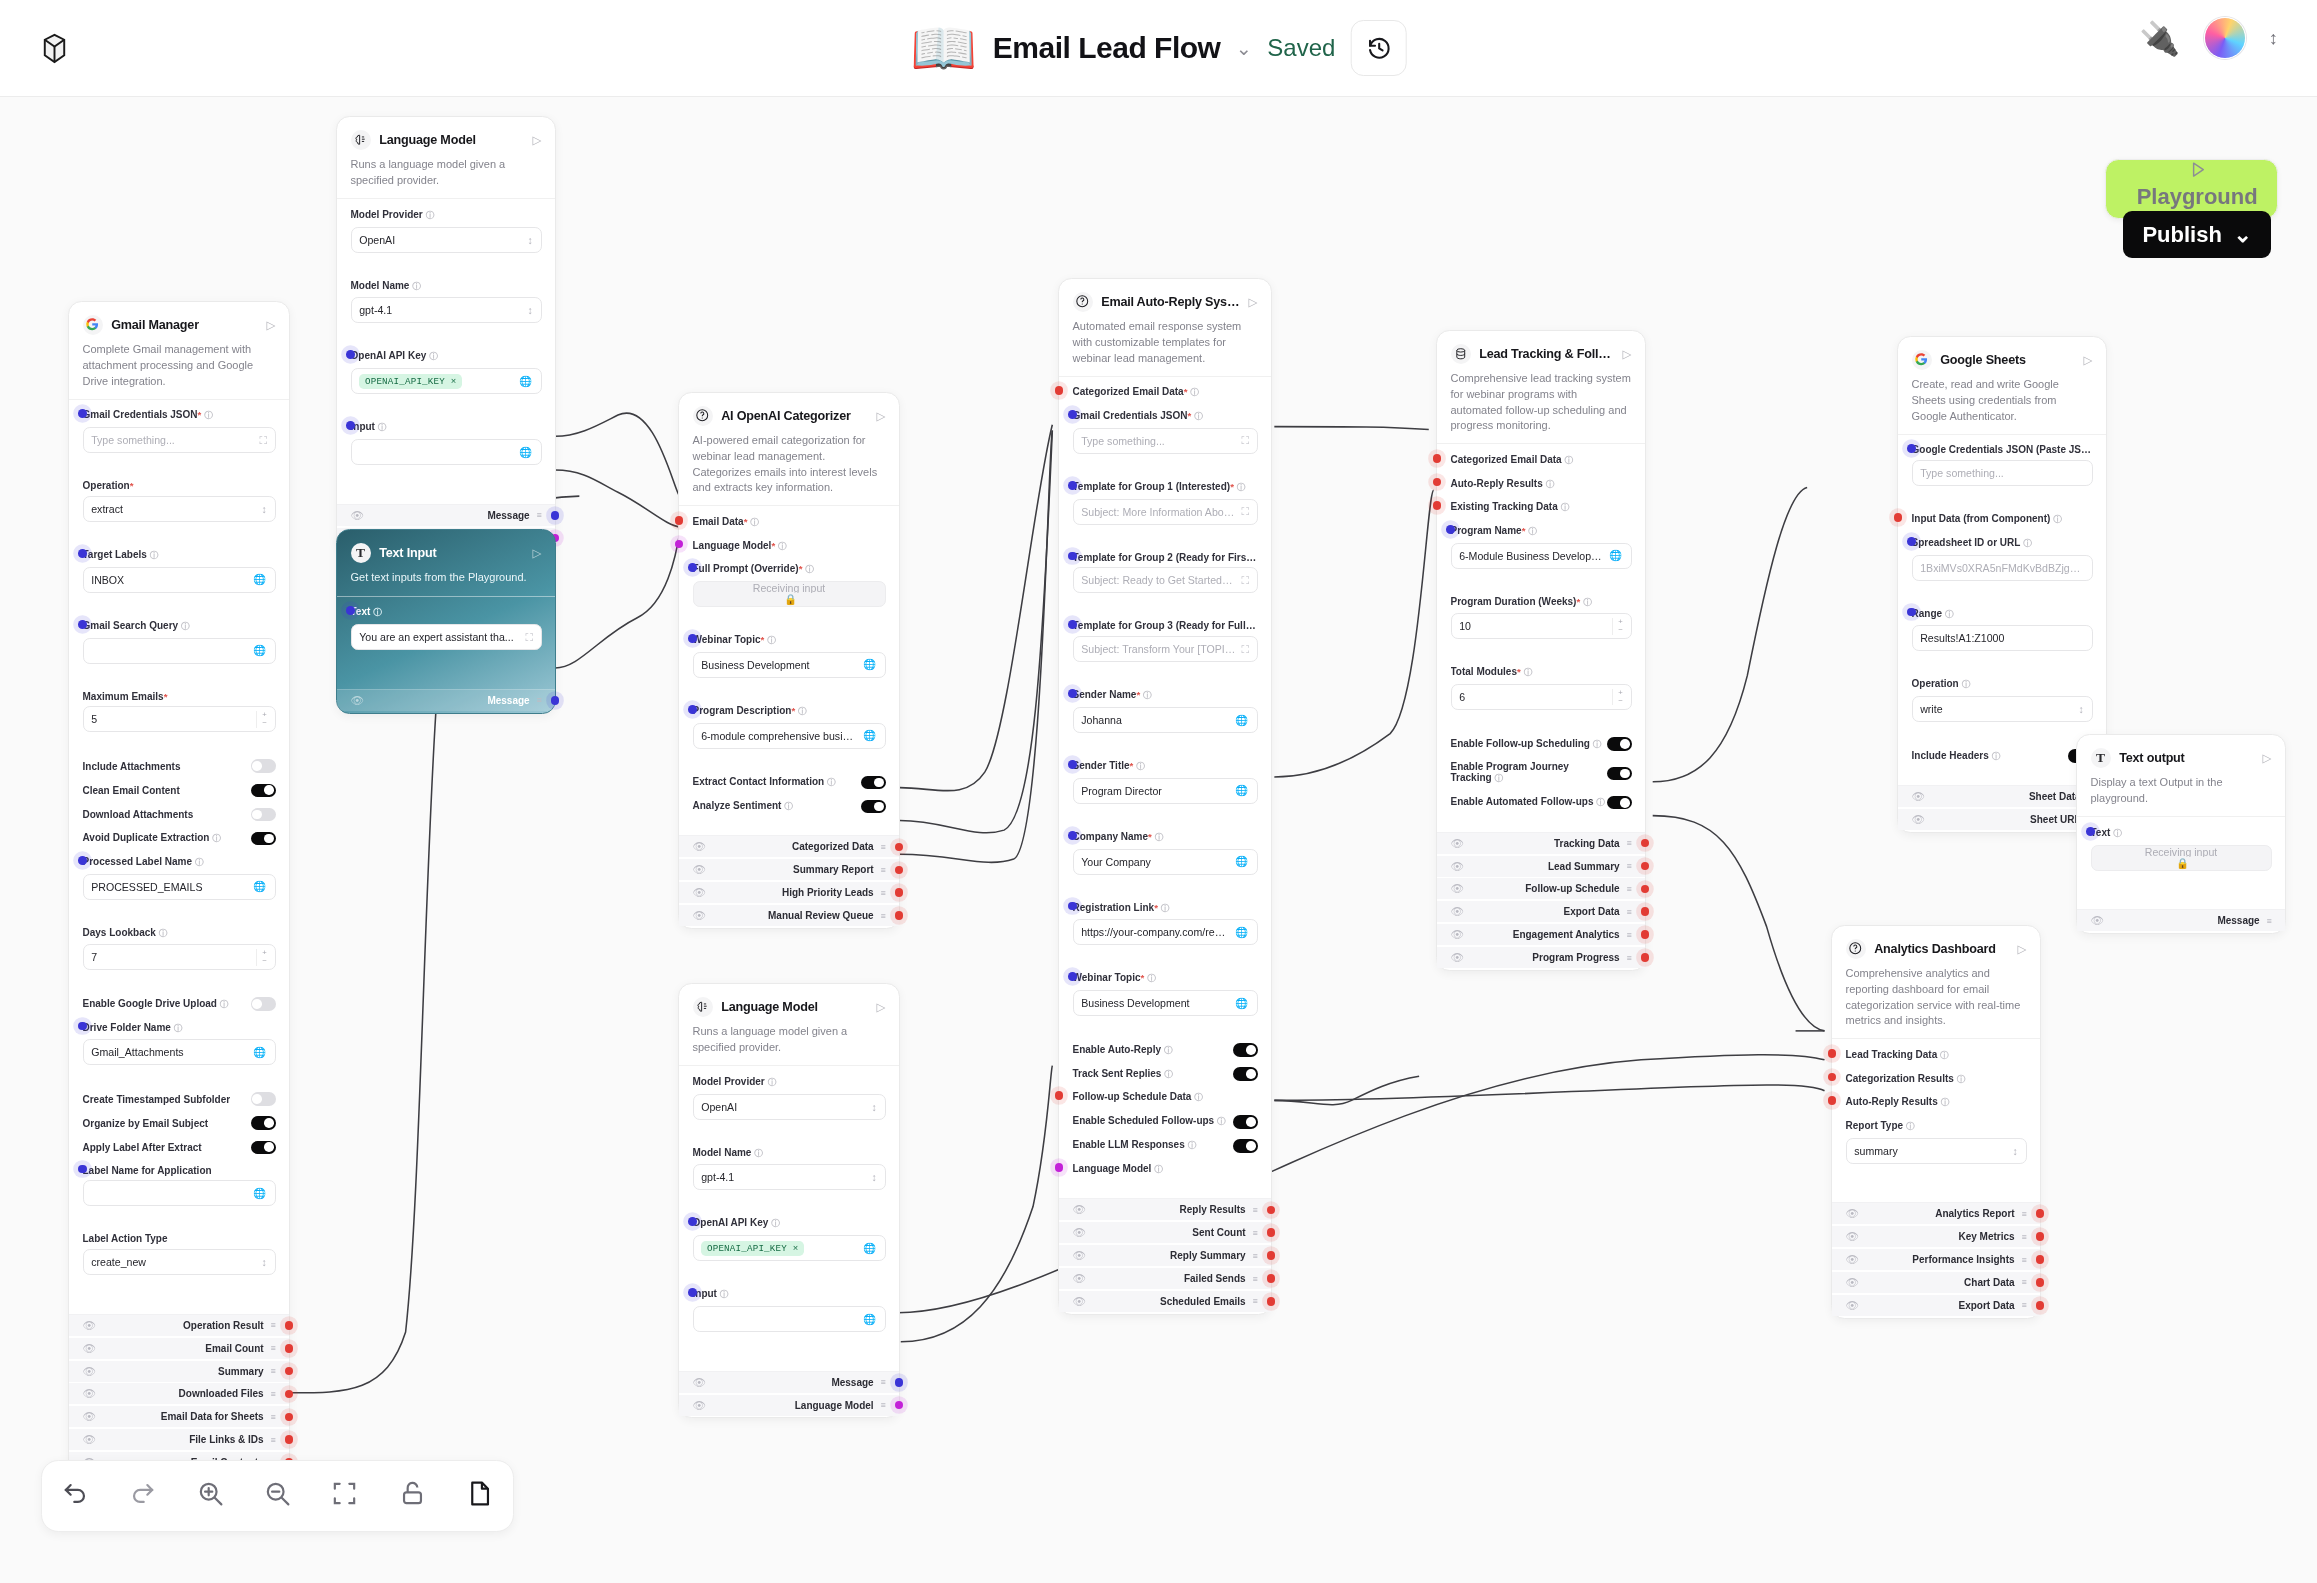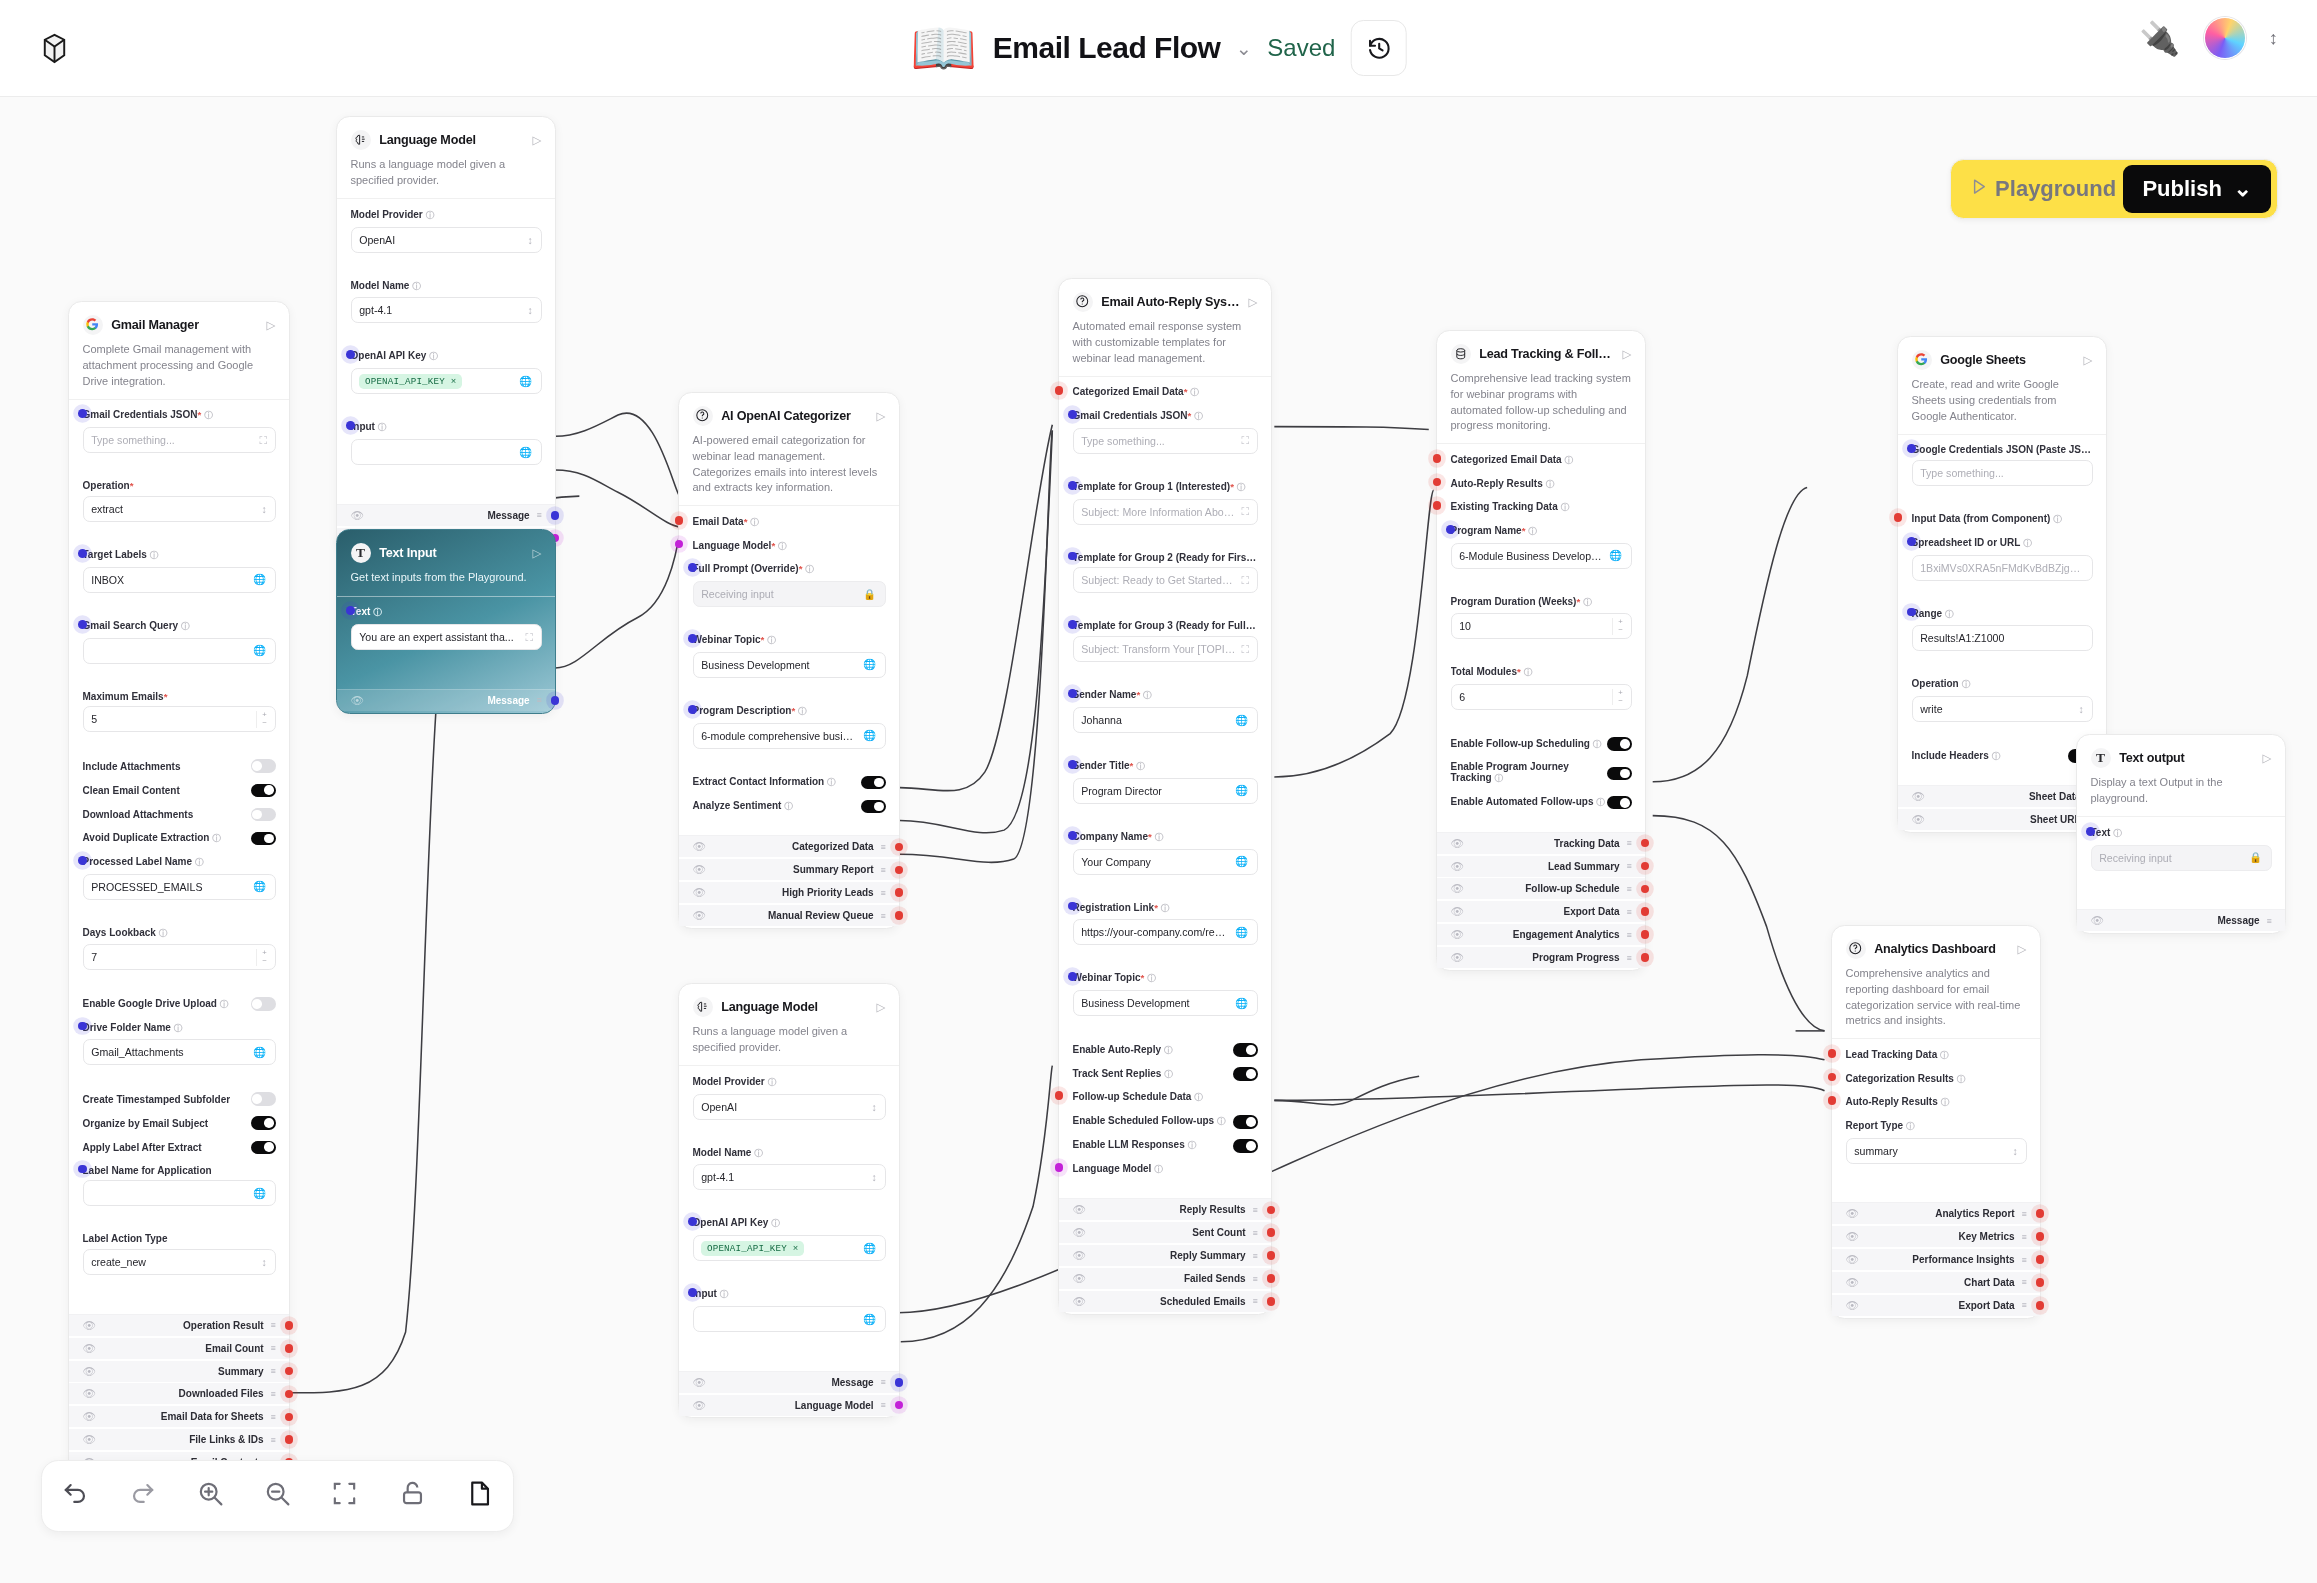--- a/index.html
+++ b/index.html
@@ -56,23 +56,24 @@
     position: absolute; left: 41px; top: 154px; width: 239px; height: 70px;
     background: #fff; border: 1px solid #ededed; border-radius: 17.4px;
     display: flex; align-items: center; gap: 15.4px; padding: 0 21px;
     box-shadow: 0 1.9px 5.8px rgba(0,0,0,.04);
   }
   .components-label { font-size: 25px; font-weight: 700; color: #17171b; letter-spacing: -0.4px; }
 
   
   .actions {
     position: absolute; right: 39px; top: 159px; height: 60px;
-    background: #fde047; border: 1px solid #ededed; border-radius: 13.5px;
-    display: flex; align-items: center; padding: 0 5.8px 0 17.4px; gap: 7px;
+    background: #bef264; border: 1px solid #ededed; border-radius: 13.5px;
+    display: flex; align-items: center; padding: 0 5.8px 0 17.4px; gap: 1px;
     box-shadow: 0 1.9px 5.8px rgba(0,0,0,.05);
+    flex-direction: column;
   }
   .pg-label { font-size: 22px; color: #77777e; font-weight: 600; }
   .publish {
     background: #0a0a0b; color: #fff; font-size: 22px; font-weight: 600;
     border-radius: 9px; padding: 10.6px 19.3px; display: flex; align-items: center; gap: 11.6px;
   }
 
   
   .node {
     position: absolute; background: #fff; border: 1px solid #eaeaea;
@@ -95,21 +96,21 @@
   .field { margin-bottom: 27px; position: relative; }
   .flabel { font-size: 10px; font-weight: 600; color: #30303a; margin-bottom: 4.8px; display: block;
             white-space: nowrap; overflow: hidden; text-overflow: ellipsis; }
   .req { color: #e0544c; font-size: 9.7px; }
   .info { color: #c2c2c8; font-size: 8.7px; margin-left: 2.9px; }
   .ctrl {
     height: 26px; border: 1px solid #e6e6e8; border-radius: 6.8px; background: #fff;
     display: flex; align-items: center; padding: 0 7.7px; font-size: 10.6px; color: #25252b;
   }
   .ctrl.ph { color: #aeaeb6; }
-  .ctrl.locked { background: #f4f4f6; border-color: #ececee; color: #adadb5; }
+  .ctrl.locked { background: #f4f4f6; border-color: #ececee; color: #adadb5; flex-direction: column; }
   .ctrl .val { flex: 1; white-space: nowrap; overflow: hidden; text-overflow: ellipsis; }
   .ctrl .endico { color: #b8b8c0; font-size: 10.6px; margin-left: 4.8px; }
   .stepper { display: flex; flex-direction: column; font-size: 7.7px; color: #a8a8b0; line-height: 1.05;
              border-left: 1px solid #eee; padding-left: 5.8px; margin-left: 3.9px; }
   .tokenwrap { display: flex; align-items: center; }
   .token {
     background: #d6f5e3; color: #166b44; font-family: "Liberation Mono", monospace;
     font-size: 9.2px; padding: 1.9px 5.8px; border-radius: 4.8px; letter-spacing: 0.2px;
   }
   .toggle-row { display: flex; align-items: center; justify-content: space-between; margin-bottom: 10.6px; }

